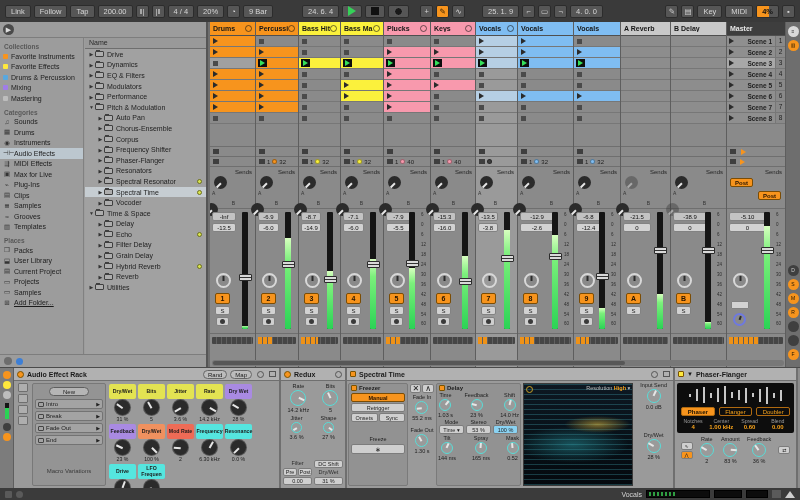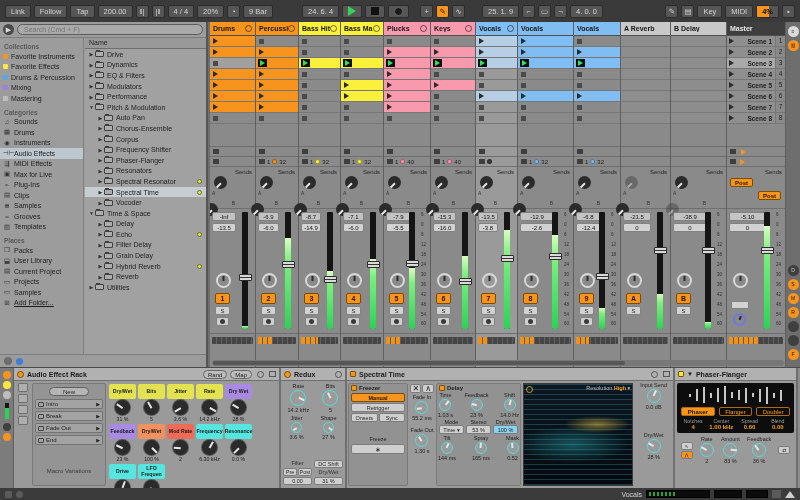--- a/index.html
+++ b/index.html
@@ -238,21 +238,20 @@
   <span class="tbtn tico">▤</span>
   <span class="tbtn">Key</span>
   <span class="tbtn">MIDI</span>
   <span class="tval cpu"><b></b><span>4%</span></span>
   <span class="tbtn tico">▪</span>
 </div>
 
 <div id="browser">
   <div id="searchrow">
     <div id="bcollapse">▶</div>
-    <input id="searchbox" placeholder="Search (Cmd + F)" style="">
   </div>
   <div id="sidebar">
       <div class="seclab">Collections</div>
       <div class="sitem">
         <i class="sdot" style="background: rgb(247, 148, 29);"></i>
         <span>Favorite Instruments</span>
       </div>
       <div class="sitem">
         <i class="sdot" style="background: rgb(255, 232, 61);"></i>
         <span>Favorite Effects</span>

